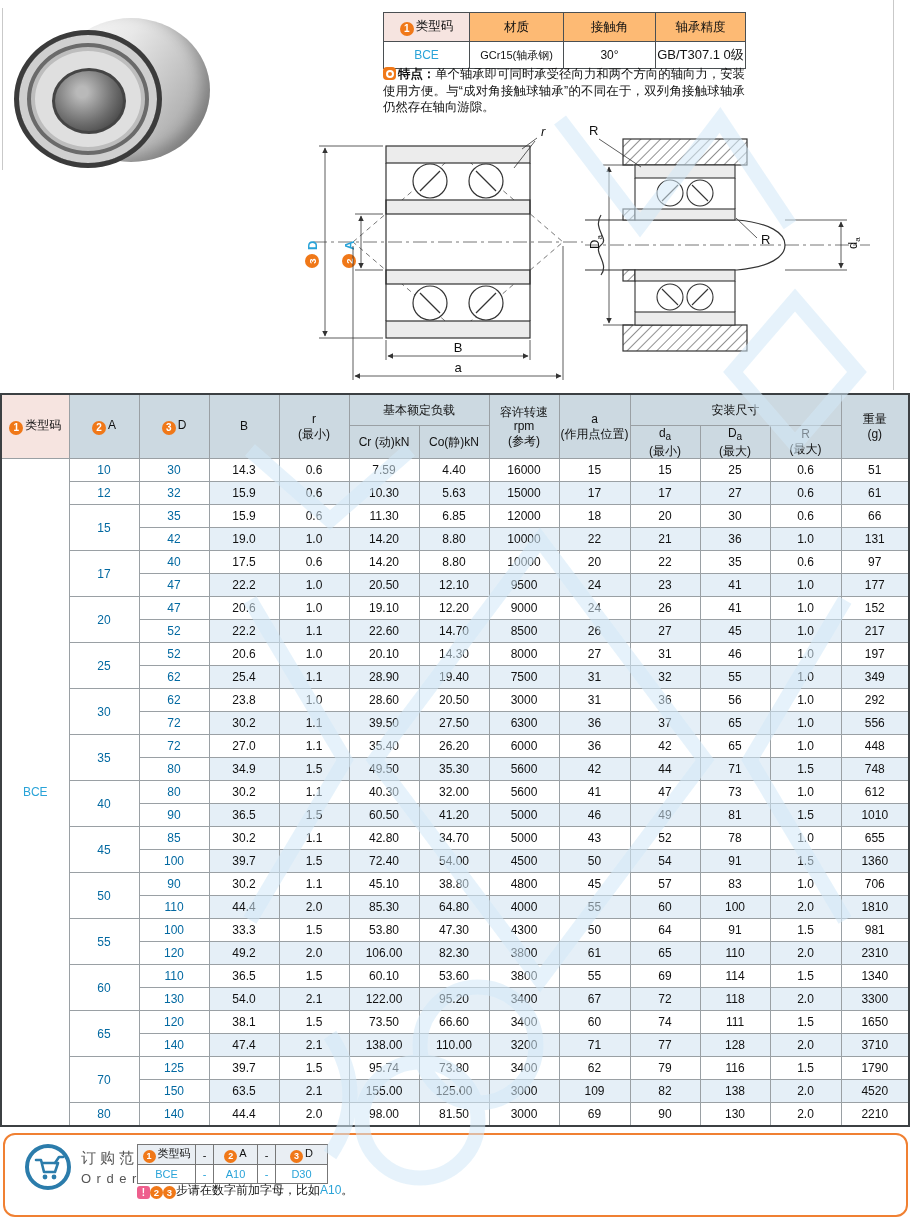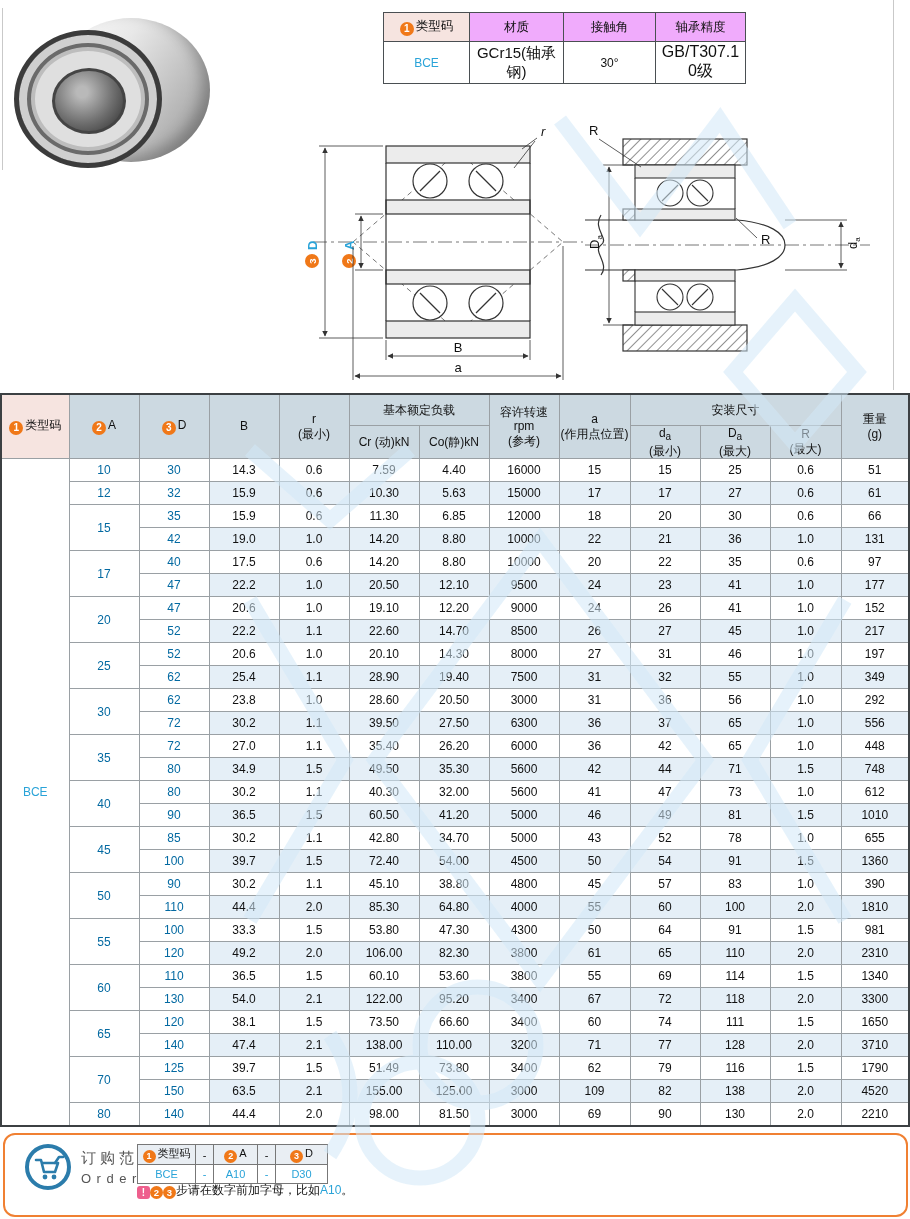--- a/index.html
+++ b/index.html
@@ -17,21 +17,21 @@
     box-shadow:inset -8px -6px 14px rgba(0,0,0,.25);}
   .ph-face{position:absolute;left:8px;top:18px;width:138px;height:128px;border-radius:50%;
     background:#dfdfdf;border:5px solid #3b3b3b;
     box-shadow:inset 0 0 0 8px #cfcfcf, inset 0 0 0 12px #6a6a6a, inset 0 0 0 16px #bdbdbd;}
   .ph-bore{position:absolute;left:46px;top:56px;width:68px;height:60px;border-radius:50%;
     background:radial-gradient(circle at 40% 35%,#b9b9b9 10%,#6f6f6f 55%,#2c2c2c 100%);
     border:3px solid #444;}
   
   .spec{left:383px;top:12px;border-collapse:collapse;table-layout:fixed;}
   .spec th,.spec td{border:1.5px solid #4a4f52;text-align:center;font-weight:normal;overflow:hidden;}
-  .spec th{background:#f0abfc;font-size:12.5px;height:26px;}
+  .spec th{background:#fdba74;font-size:12.5px;height:26px;}
   .spec th.pink{background:#f6e4e0;}
   .spec td{font-size:12px;height:24px;background:#fff;}
   .cyan{color:#29a3d8;}
   .badge{display:inline-block;width:14px;height:14px;border-radius:50%;background:#f07818;
     color:#fff;font-size:10px;line-height:14px;font-weight:bold;text-align:center;
     margin-right:2px;vertical-align:-2px;}
   
   .features{left:383px;top:66px;width:362px;font-size:12.4px;line-height:16.6px;text-align:justify;}
   .feat-icon{display:inline-block;width:13px;height:13px;border-radius:4px;background:#f07818;
     vertical-align:-2px;margin-right:2px;position:relative;}
@@ -109,27 +109,30 @@
       </colgroup>
     <tbody>
         <tr>
       <th class="pink"><span class="badge">1</span><span>类型码</span></th>
       <th>材质</th>
       <th>接触角</th>
       <th>轴承精度</th>
     </tr>
     <tr>
       <td class="cyan">BCE</td>
-      <td style="font-size:15px">GCr15(轴承钢)</td>
+      <td style="font-size:11px">GCr15(轴承钢)</td>
       <td>30°</td>
-      <td style="font-size:16px">GB/T307.1 0级</td>
+      <td style="font-size:13px">GB/T307.1 0级</td>
     </tr>
   </tbody>
     </table>
 
+  <div class="z2 features">
+    <span class="feat-icon"></span><b>特点：</b><span>单个轴承即可同时承受径向力和两个方向的轴向力，安装使用方便。与“成对角接触球轴承”的不同在于，双列角接触球轴承仍然存在轴向游隙。</span>
+  </div>
 
   <svg class="z1" style="left:283px;top:118px;" width="322" height="270" viewBox="0 0 322 270">
     <defs>
       <marker id="ar" viewBox="0 0 10 10" refX="9" refY="5" markerWidth="7" markerHeight="7" orient="auto-start-reverse">
         <path d="M0 0L10 5L0 10z" fill="#333"></path>
       </marker>
     </defs>
 
     <line x1="30" y1="124" x2="300" y2="124" stroke="#777" stroke-width="1" stroke-dasharray="14 4 3 4"></line>
     <g stroke="#666" stroke-width="0.9" stroke-dasharray="5 4" fill="none">
@@ -555,21 +558,21 @@
           <td class="d-cell">90</td>
           <td class="">30.2</td>
           <td class="">1.1</td>
           <td class="">45.10</td>
           <td class="">38.80</td>
           <td class="">4800</td>
           <td class="">45</td>
           <td class="">57</td>
           <td class="">83</td>
           <td class="">1.0</td>
-          <td class="">390</td>
+          <td class="">706</td>
         </tr>
         <tr>
           <td class="d-cell">110</td>
           <td class="alt">44.4</td>
           <td class="alt">2.0</td>
           <td class="alt">85.30</td>
           <td class="alt">64.80</td>
           <td class="alt">4000</td>
           <td class="alt">55</td>
           <td class="alt">60</td>
@@ -656,21 +659,21 @@
           <td class="alt">77</td>
           <td class="alt">128</td>
           <td class="alt">2.0</td>
           <td class="alt">3710</td>
         </tr>
         <tr>
           <td rowspan="2" class="a-cell">70</td>
           <td class="d-cell">125</td>
           <td class="">39.7</td>
           <td class="">1.5</td>
-          <td class="">51.49</td>
+          <td class="">95.74</td>
           <td class="">73.80</td>
           <td class="">3400</td>
           <td class="">62</td>
           <td class="">79</td>
           <td class="">116</td>
           <td class="">1.5</td>
           <td class="">1790</td>
         </tr>
         <tr>
           <td class="d-cell">150</td>

